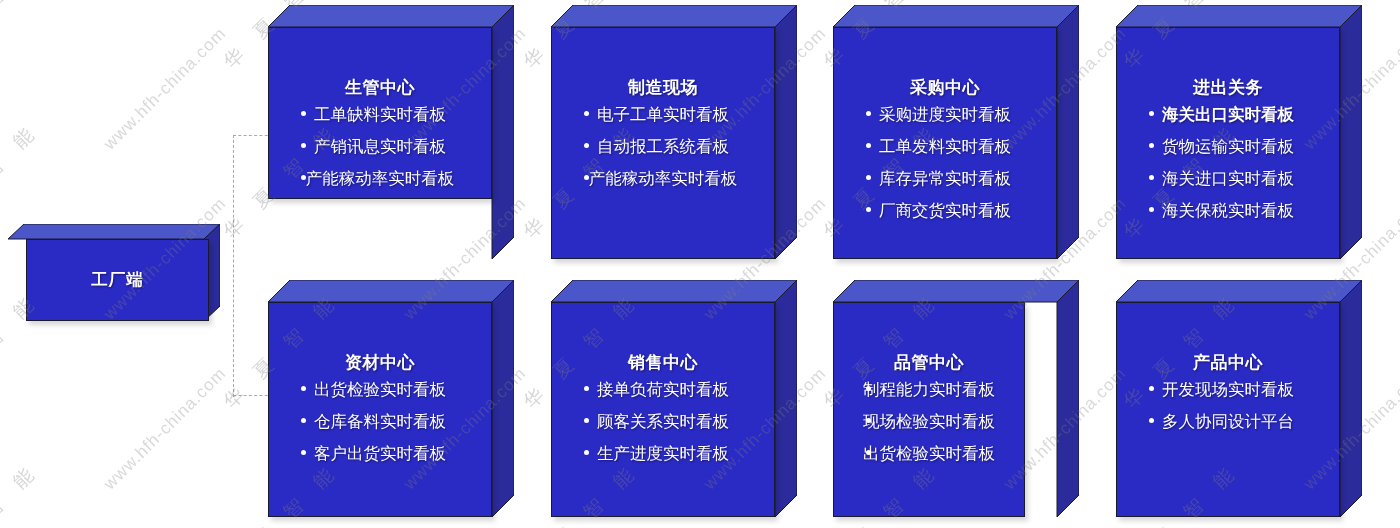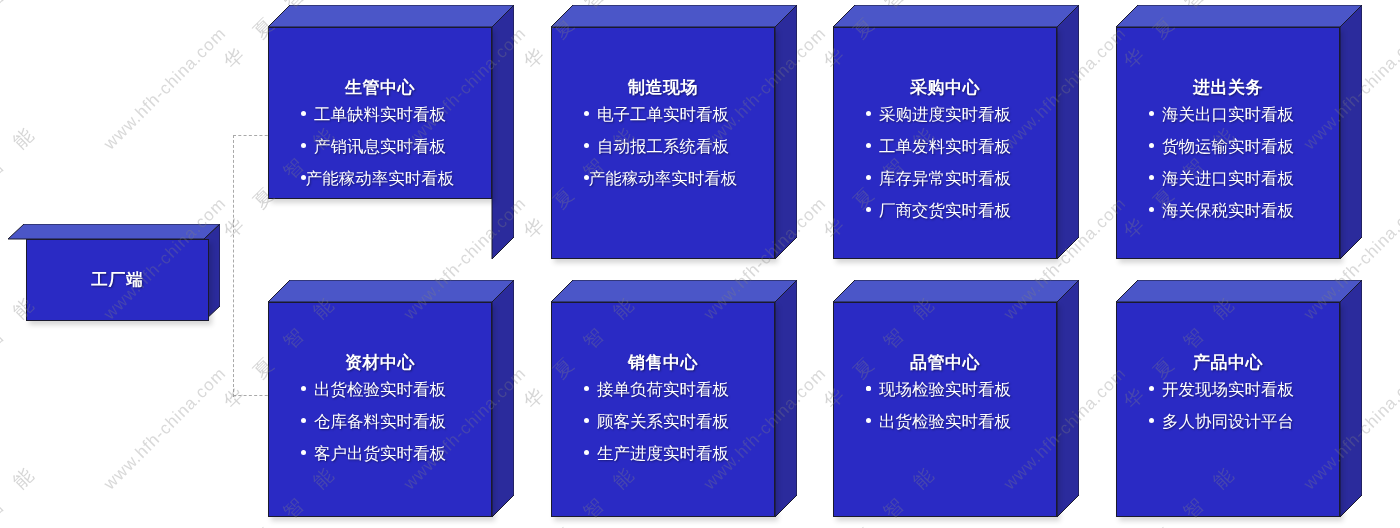--- a/index.html
+++ b/index.html
@@ -239,21 +239,21 @@
         </div>
       </div>
       <div class="cube" style="left: 1116px; top: 5px; width: 246px; height: 254px;">
         <svg width="246" height="254" style="position:absolute;left:0;top:0;">
           <polygon points="0,22 22,0 246,0 224,22" fill="#4b56c8" stroke="#1a1a2e" stroke-width="1"></polygon>
           <polygon points="224,22 246,0 246,232 224,254" fill="#2b2b9c" stroke="#1a1a2e" stroke-width="1"></polygon>
         </svg>
         <div class="face-front" style="left: 0px; top: 22px; width: 224px; height: 232px;">
           <div class="card-title" style="position: absolute; left: 0px; right: 0px; top: 48px;">进出关务</div>
           <ul class="card-list" style="position: absolute; left: 0px; right: 0px; top: 70px;">
-            <li style="text-align: center;"><span class="bullet" style="left: 32px;"></span><span class="txt">海关出口实时看板</span></li>
+            <li style="text-align: center; font-weight: bold;"><span class="bullet" style="left: 32px;"></span><span class="txt">海关出口实时看板</span></li>
             <li style="text-align: center;"><span class="bullet" style="left: 32px;"></span><span class="txt">货物运输实时看板</span></li>
             <li style="text-align: center;"><span class="bullet" style="left: 32px;"></span><span class="txt">海关进口实时看板</span></li>
             <li style="text-align: center;"><span class="bullet" style="left: 32px;"></span><span class="txt">海关保税实时看板</span></li>
           </ul>
         </div>
       </div>
       <div class="cube" style="left: 268px; top: 280px; width: 246px; height: 237px;">
         <svg width="246" height="237" style="position:absolute;left:0;top:0;">
           <polygon points="0,22 22,0 246,0 224,22" fill="#4b56c8" stroke="#1a1a2e" stroke-width="1"></polygon>
           <polygon points="224,22 246,0 246,215 224,237" fill="#2b2b9c" stroke="#1a1a2e" stroke-width="1"></polygon>
@@ -279,24 +279,24 @@
             <li style="text-align: center;"><span class="bullet" style="left: 32px;"></span><span class="txt">顾客关系实时看板</span></li>
             <li style="text-align: center;"><span class="bullet" style="left: 32px;"></span><span class="txt">生产进度实时看板</span></li>
           </ul>
         </div>
       </div>
       <div class="cube" style="left: 833px; top: 280px; width: 246px; height: 237px;">
         <svg width="246" height="237" style="position:absolute;left:0;top:0;">
           <polygon points="0,22 22,0 246,0 224,22" fill="#4b56c8" stroke="#1a1a2e" stroke-width="1"></polygon>
           <polygon points="224,22 246,0 246,215 224,237" fill="#2b2b9c" stroke="#1a1a2e" stroke-width="1"></polygon>
         </svg>
-        <div class="face-front" style="left: 0px; top: 22px; width: 224px; height: 215px;">
+        <div class="face-front" style="left: 0px; top: 22px; width: 192px; height: 215px;">
           <div class="card-title" style="position: absolute; left: 0px; right: 0px; top: 48px;">品管中心</div>
           <ul class="card-list" style="position: absolute; left: 0px; right: 0px; top: 70px;">
-            <li style="text-align: center;"><span class="bullet" style="left: 32px;"></span></li>
+            <li style="text-align: center;"><span class="bullet" style="left: 32px;"></span><span class="txt">制程能力实时看板</span></li>
             <li style="text-align: center;"><span class="bullet" style="left: 32px;"></span><span class="txt">现场检验实时看板</span></li>
             <li style="text-align: center;"><span class="bullet" style="left: 32px;"></span><span class="txt">出货检验实时看板</span></li>
           </ul>
         </div>
       </div>
       <div class="cube" style="left: 1116px; top: 280px; width: 246px; height: 237px;">
         <svg width="246" height="237" style="position:absolute;left:0;top:0;">
           <polygon points="0,22 22,0 246,0 224,22" fill="#4b56c8" stroke="#1a1a2e" stroke-width="1"></polygon>
           <polygon points="224,22 246,0 246,215 224,237" fill="#2b2b9c" stroke="#1a1a2e" stroke-width="1"></polygon>
         </svg>

